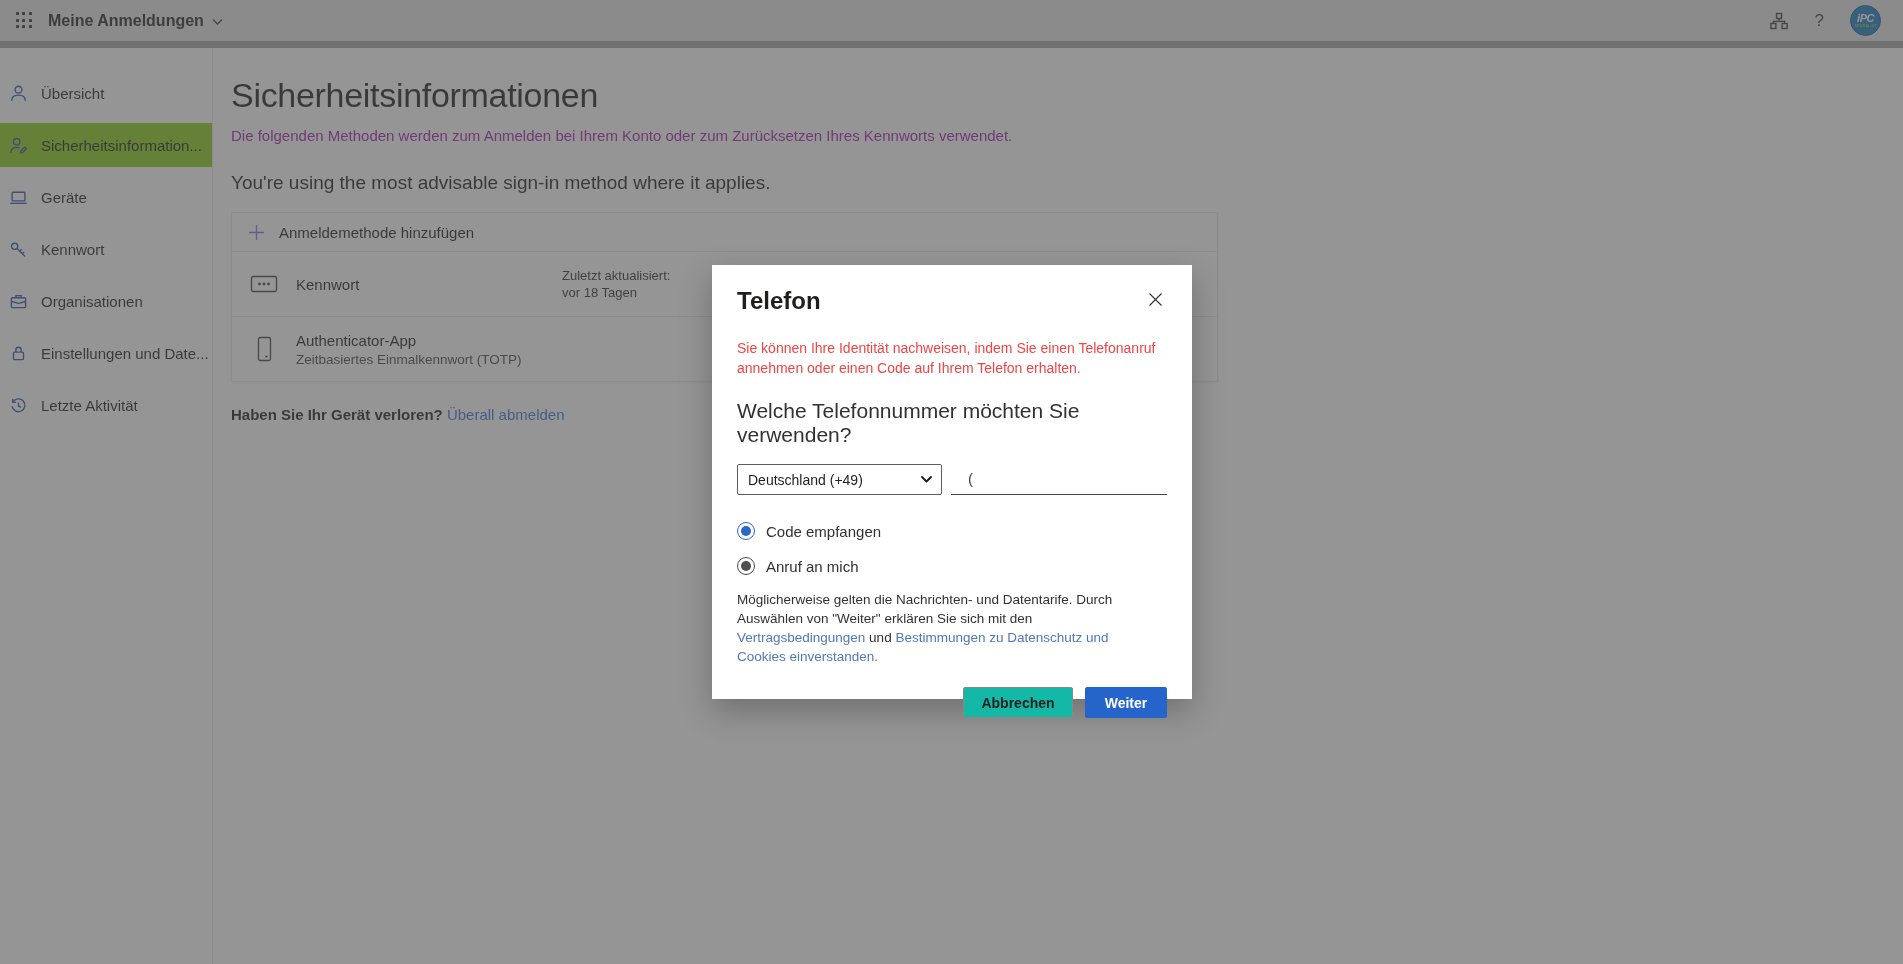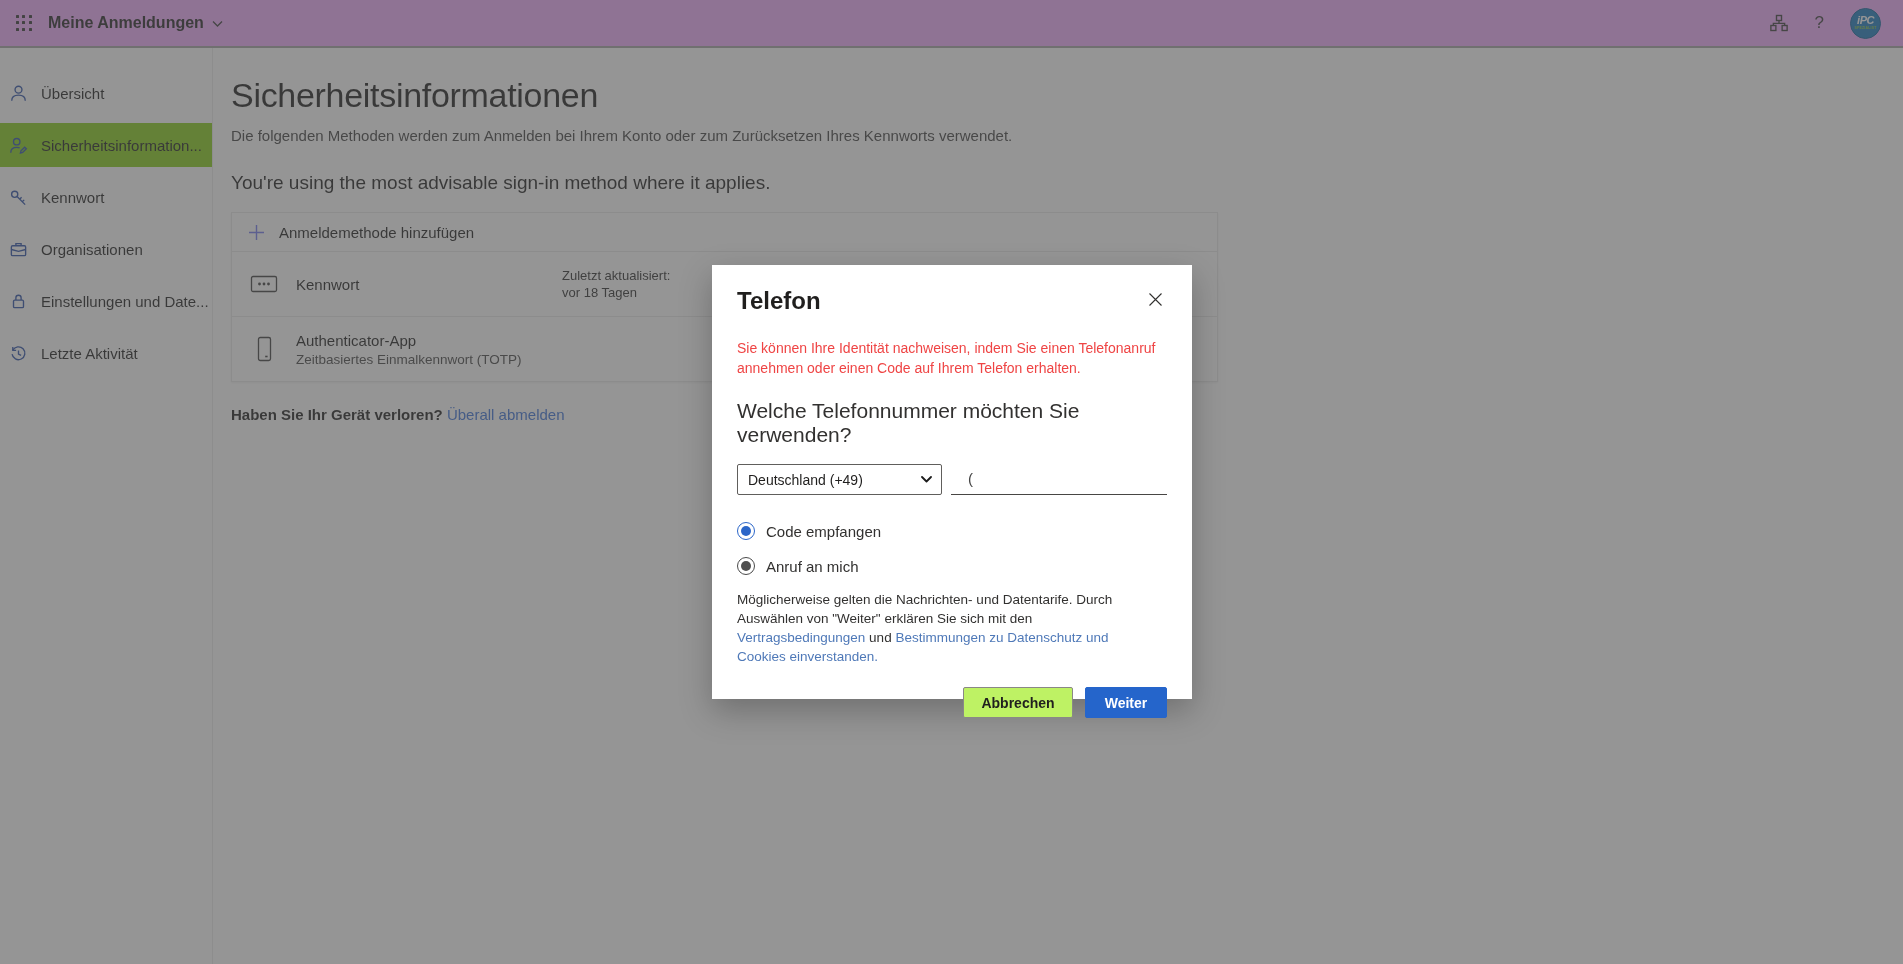--- a/index.html
+++ b/index.html
@@ -8,21 +8,21 @@
     font-family:"Liberation Sans", sans-serif;
     background:#ffffff;
     position:relative;
     overflow:hidden;
     color:#1b1b1b;
   }
 
   
   .topbar {
     position:absolute; top:0; left:0; right:0; height:48px;
-    background:#f0abfc; border-bottom:2px solid #a3a3a3;
+    background:#e5e5e5; border-bottom:7px solid #a3a3a3;
     display:flex; align-items:center; z-index:1;
   }
   .waffle {
     width:48px; height:48px; display:flex; align-items:center; justify-content:center;
     cursor:pointer;
   }
   .waffle-grid { display:grid; grid-template-columns:repeat(3,4px); grid-template-rows:repeat(3,4px); gap:2.5px; }
   .waffle-grid span { width:3px; height:3px; background:#333333; border-radius:0.5px; }
   .app-title { font-size:16px; font-weight:700; color:#252525; display:flex; align-items:center; gap:8px; cursor:pointer; }
   .app-title svg { margin-top:2px; }
@@ -45,21 +45,21 @@
   .side-item {
     height:44px; margin-bottom:8px; display:flex; align-items:center; gap:13px;
     padding-left:9px; font-size:15px; color:#1b1b1b; cursor:pointer;
   }
   .side-item.selected { background:#84cc16; }
   .side-item .s-icon { width:19px; height:19px; color:#2a4fa8; flex:0 0 auto; display:flex; }
 
   
   .main { position:absolute; top:48px; left:213px; right:0; bottom:0; padding:28px 0 0 18px; z-index:1; }
   .page-title { font-size:34px; font-weight:400; color:#1b1b1b; letter-spacing:-0.3px; }
-  .page-sub { font-size:15px; color:#404040; margin-top:12px; }
+  .page-sub { font-size:15px; color:#a21caf; margin-top:12px; }
   .advisory { font-size:19px; color:#1b1b1b; margin-top:28px; }
   .advisory-note { font-size:12px; color:#1b1b1b; margin-top:7px; }
 
   .methods-table {
     margin-top:18px; width:987px; border:1px solid #e8e8e8; background:#fff;
     box-shadow:0 1px 2px rgba(0,0,0,0.06);
   }
   .add-row {
     height:38px; display:flex; align-items:center; gap:14px; padding-left:16px;
     font-size:15px; cursor:pointer;
@@ -117,21 +117,21 @@
   .radio-dot { width:10px; height:10px; border-radius:50%; }
   .radio-outer.blue .radio-dot { background:#2b66c9; }
   .radio-outer.dark .radio-dot { background:#4f4f4f; }
   .radio-label { font-size:15px; color:#323130; }
 
   .disclaimer { margin-top:15px; font-size:13.5px; line-height:19px; max-width:420px; color:#323130; }
   .dlg-link { color:#4f79b8; cursor:pointer; text-decoration:none; }
 
   .dlg-buttons { margin-top:21px; display:flex; justify-content:flex-end; gap:12px; }
   .btn { height:31px; font-size:14px; font-weight:700; border-radius:2px; cursor:pointer; font-family:"Liberation Sans", sans-serif; }
-  .btn-secondary { width:110px; background:#bef264; border:1px solid #8a8886; color:#201f1e; }
+  .btn-secondary { width:110px; background:#14b8a6; border:1px solid #8a8886; color:#201f1e; }
   .btn-primary { width:82px; background:#2565cb; border:1px solid #2565cb; color:#ffffff; }
 </style>
 </head>
 <body>
 
 <div class="topbar">
   <div class="waffle">
     <div class="waffle-grid">
       <span></span>
         <span></span>
@@ -185,20 +185,29 @@
     <span class="s-icon">
       <svg viewBox="0 0 16 16" width="19" height="19" fill="none" stroke="currentColor" stroke-width="1.15">
         <circle cx="6.5" cy="4.8" r="2.7"></circle>
           <path d="M1.5 14 C1.5 11 3.8 9.6 6.5 9.6 C7.4 9.6 8.3 9.8 9 10.1"></path>
         <path d="M9.6 14.4 L10.1 12.5 L13.2 9.4 L14.6 10.8 L11.5 13.9 Z"></path>
       </svg>
     </span>
     <span>Sicherheitsinformation...</span>
   </div>
 
+  <div class="side-item">
+    <span class="s-icon">
+      <svg viewBox="0 0 16 16" width="19" height="19" fill="none" stroke="currentColor" stroke-width="1.15">
+        <rect x="2.6" y="3.6" width="10.8" height="7.2" rx="0.8"></rect>
+          <path d="M1 12.9 H15"></path>
+      </svg>
+    </span>
+    <span>Geräte</span>
+  </div>
 
   <div class="side-item">
     <span class="s-icon">
       <svg viewBox="0 0 16 16" width="19" height="19" fill="none" stroke="currentColor" stroke-width="1.15">
         <circle cx="4.8" cy="5.3" r="2.6"></circle>
           <path d="M6.8 7.2 L13.6 14 M11.2 11.6 L12.8 10 M9 9.4 L10.6 7.8"></path>
       </svg>
     </span>
     <span>Kennwort</span>
   </div>

